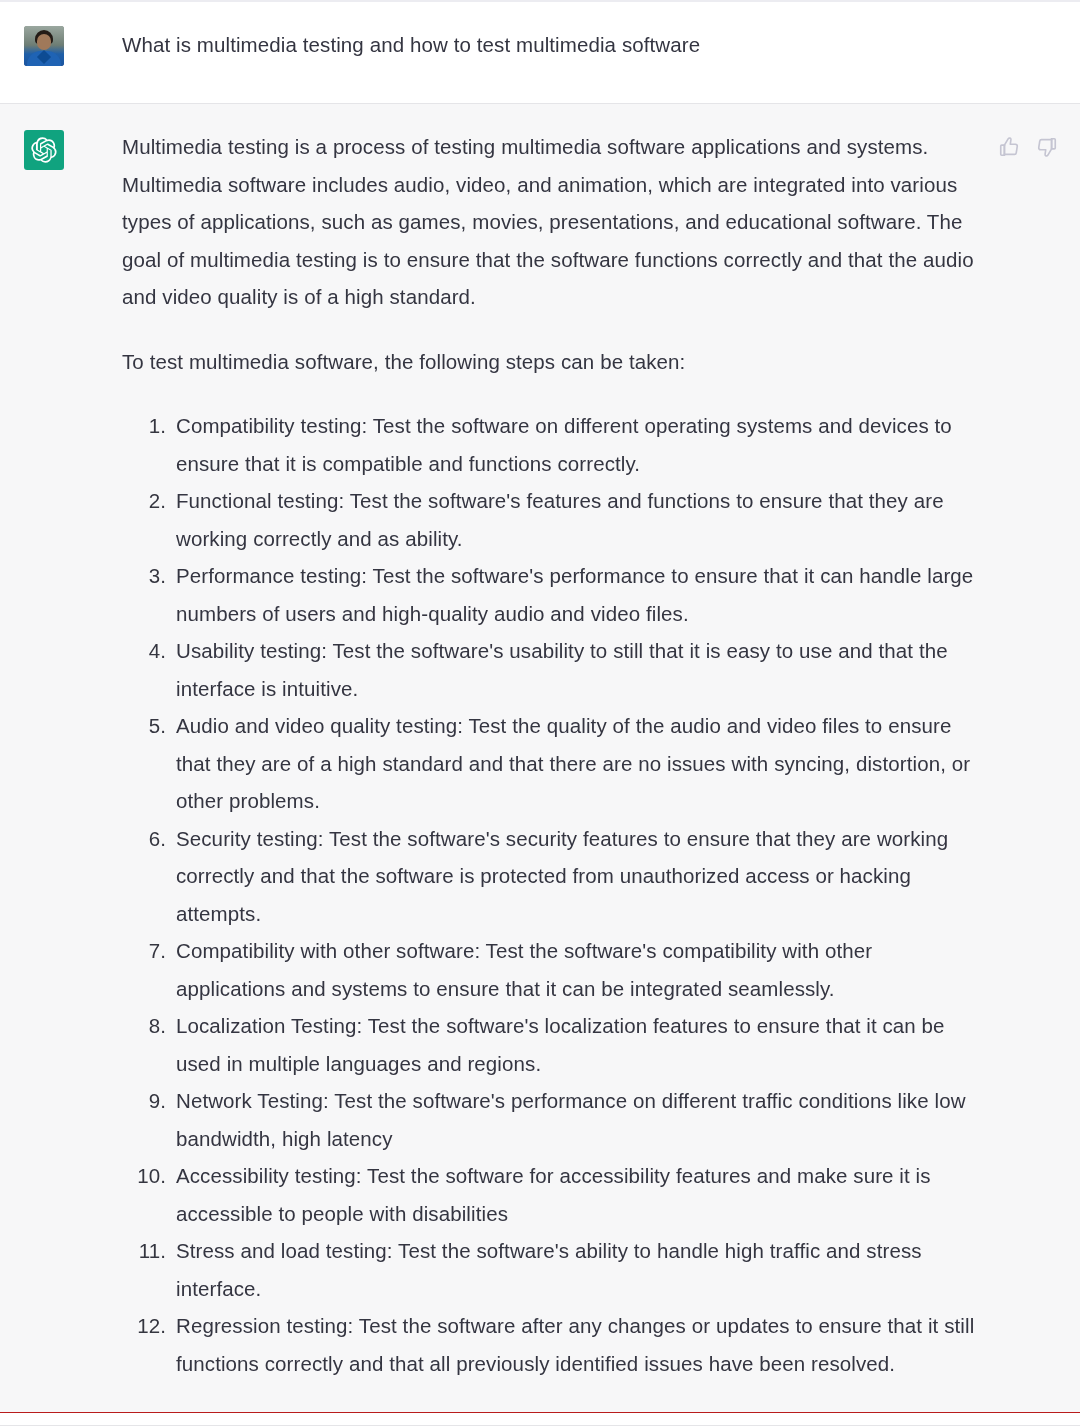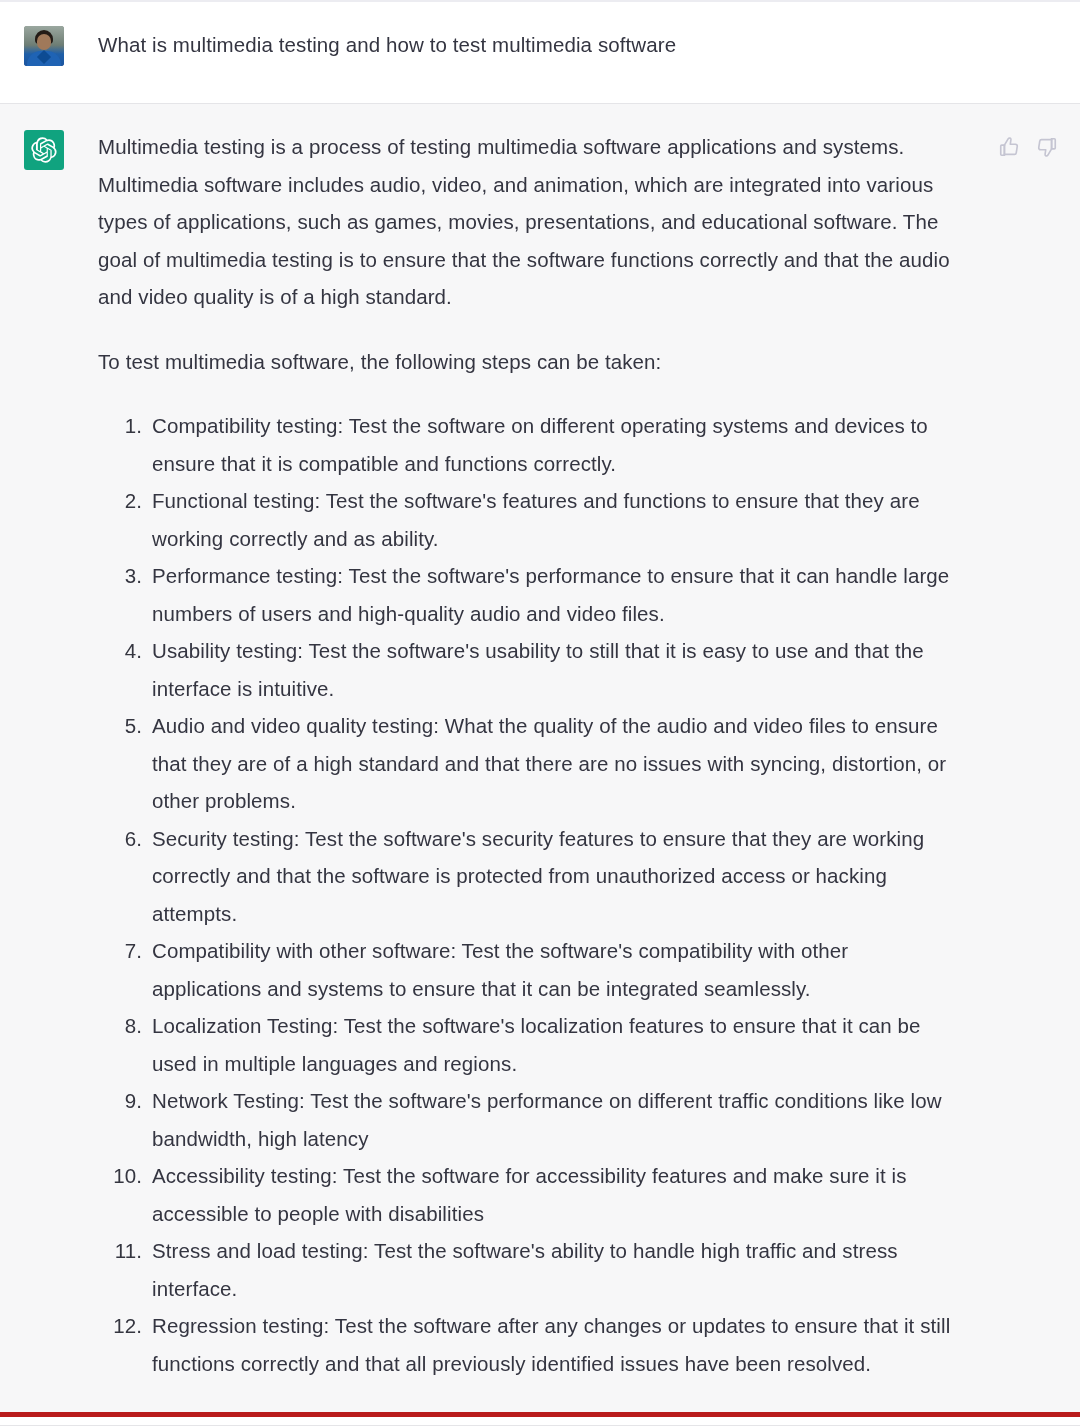--- a/index.html
+++ b/index.html
@@ -31,30 +31,31 @@
   }
   .msg-row.user {
     background: #ffffff;
     border-top: 2px solid #ececf1;
     border-bottom: 1px solid #e5e5e8;
     padding: 22px 0 26px 0;
     min-height: 104px;
   }
   .msg-row.assistant {
     background: #f7f7f8;
-    border-bottom: 5px solid #b91c1c;
+    border-bottom: 1px solid #b91c1c;
     padding: 24px 0 22px 0;
   }
 
   .msg-inner {
     position: relative;
     display: flex;
     align-items: flex-start;
     padding-left: 24px;
     padding-right: 18px;
+    gap: 24px;
   }
 
   
   .avatar {
     width: 40px;
     height: 40px;
     flex: 0 0 40px;
     border-radius: 3px;
     margin-top: 2px;
     overflow: hidden;
@@ -216,21 +217,21 @@
       </div>
 
       <div class="msg-body assistant-text">
         <p>Multimedia testing is a process of testing multimedia software applications and systems. Multimedia software includes audio, video, and animation, which are integrated into various types of applications, such as games, movies, presentations, and educational software. The goal of multimedia testing is to ensure that the software functions correctly and that the audio and video quality is of a high standard.</p>
         <p>To test multimedia software, the following steps can be taken:</p>
         <ol class="steps">
           <li>Compatibility testing: Test the software on different operating systems and devices to ensure that it is compatible and functions correctly.</li>
           <li>Functional testing: Test the software's features and functions to ensure that they are working correctly and as ability.</li>
           <li>Performance testing: Test the software's performance to ensure that it can handle large numbers of users and high-quality audio and video files.</li>
           <li>Usability testing: Test the software's usability to still that it is easy to use and that the interface is intuitive.</li>
-          <li>Audio and video quality testing: What the quality of the audio and video files to ensure that they are of a high standard and that there are no issues with syncing, distortion, or other problems.</li>
+          <li>Audio and video quality testing: Test the quality of the audio and video files to ensure that they are of a high standard and that there are no issues with syncing, distortion, or other problems.</li>
           <li>Security testing: Test the software's security features to ensure that they are working correctly and that the software is protected from unauthorized access or hacking attempts.</li>
           <li>Compatibility with other software: Test the software's compatibility with other applications and systems to ensure that it can be integrated seamlessly.</li>
           <li>Localization Testing: Test the software's localization features to ensure that it can be used in multiple languages and regions.</li>
           <li>Network Testing: Test the software's performance on different traffic conditions like low bandwidth, high latency</li>
           <li>Accessibility testing: Test the software for accessibility features and make sure it is accessible to people with disabilities</li>
           <li>Stress and load testing: Test the software's ability to handle high traffic and stress interface.</li>
           <li>Regression testing: Test the software after any changes or updates to ensure that it still functions correctly and that all previously identified issues have been resolved.</li>
         </ol>
       </div>
 

